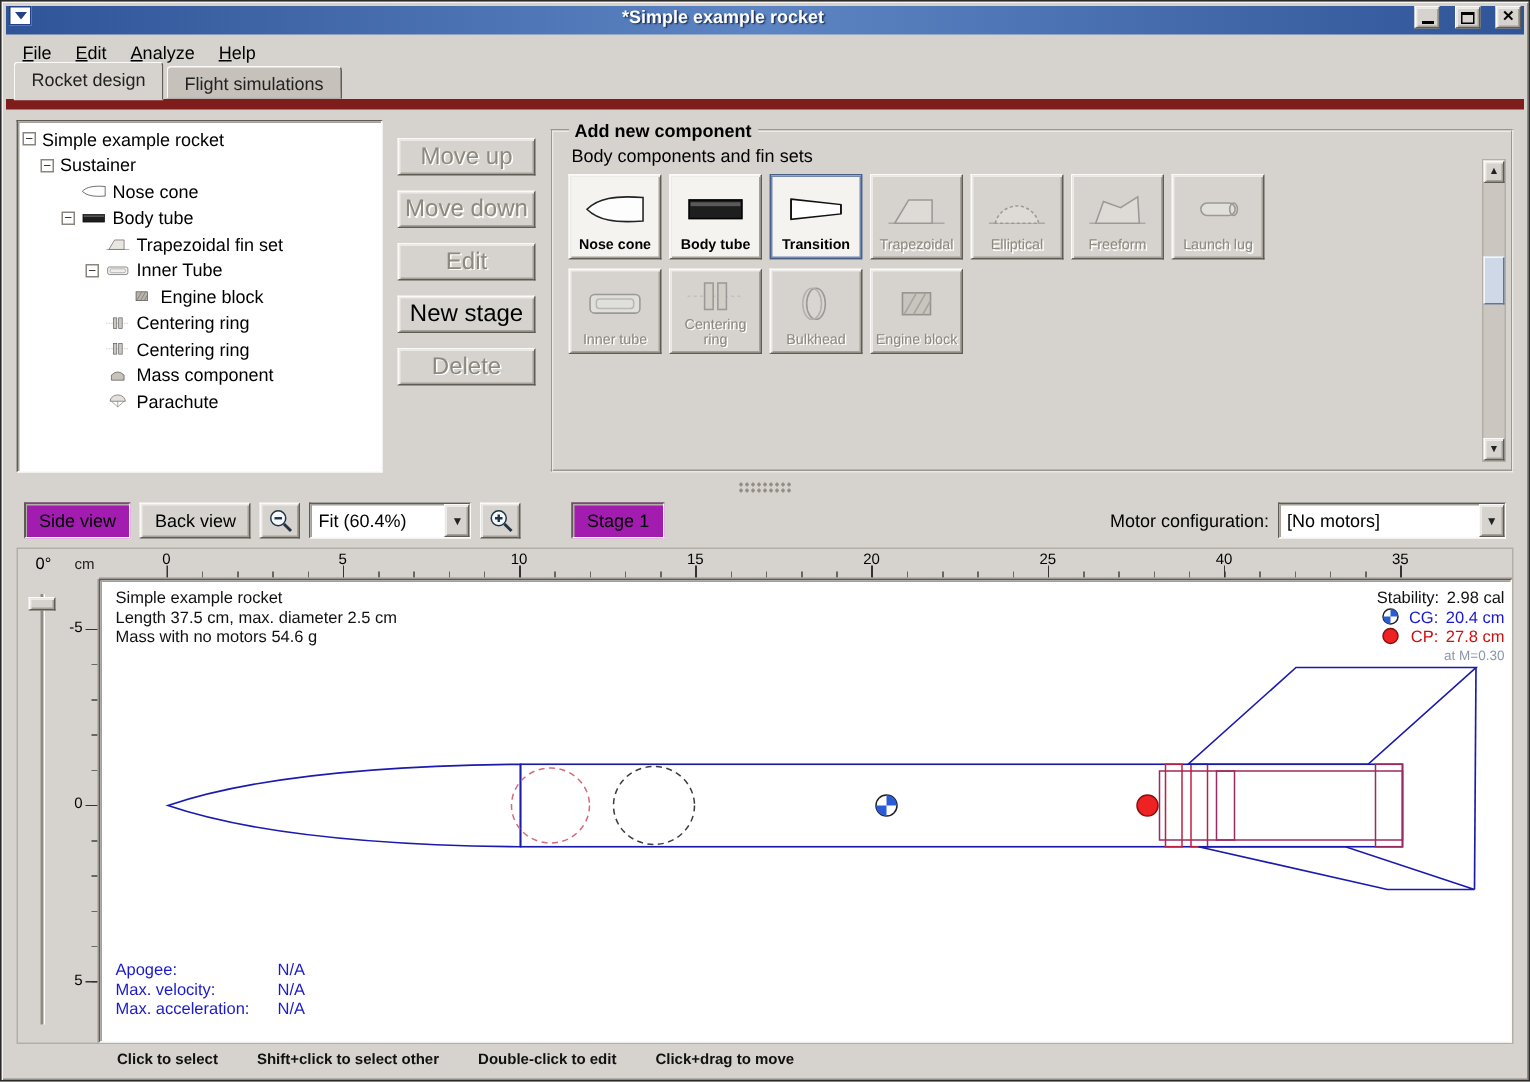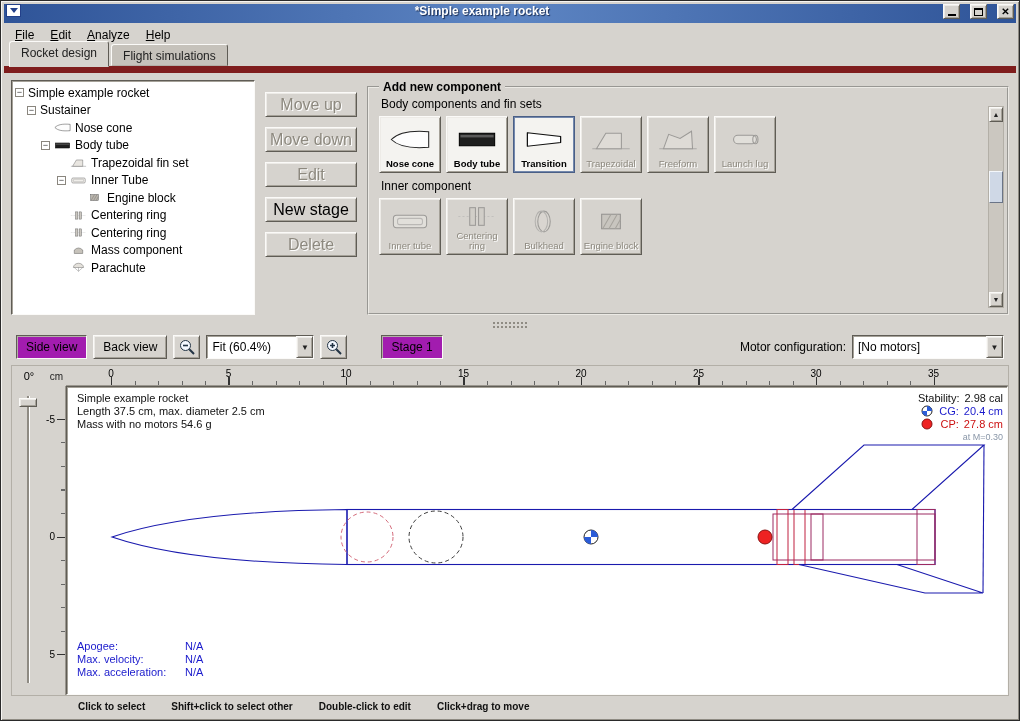--- a/index.html
+++ b/index.html
@@ -329,35 +329,42 @@
           <span class="cicon">
               <svg width="42" height="27">
                 <use href="#i-fintrap"></use>
               </svg>
             </span>
           <span class="clbl">Trapezoidal</span>
         </div>
         <div class="comp-btn raised disabled">
           <span class="cicon">
               <svg width="42" height="27">
+                <use href="#i-finell"></use>
+              </svg>
+            </span>
+          <span class="clbl">Elliptical</span>
+        </div>
+        <div class="comp-btn raised disabled">
+          <span class="cicon">
+              <svg width="42" height="27">
                 <use href="#i-finfree"></use>
               </svg>
             </span>
           <span class="clbl">Freeform</span>
         </div>
         <div class="comp-btn raised disabled">
           <span class="cicon">
               <svg width="42" height="27">
                 <use href="#i-lug"></use>
               </svg>
             </span>
           <span class="clbl">Launch lug</span>
         </div>
       </div>
-      <div class="section-label">Inner component</div>
       <div class="comp-row">
         <div class="comp-btn raised disabled">
           <span class="cicon">
               <svg width="42" height="27">
                 <use href="#i-inner"></use>
               </svg>
             </span>
           <span class="clbl">Inner tube</span>
         </div>
         <div class="comp-btn raised disabled">
@@ -425,21 +432,21 @@
   <div class="viewwrap">
     <div class="rot-label">0°</div>
     <div class="corner">cm</div>
     <div class="hruler">
       <span class="num" style="left:45px">0</span>
       <span class="num" style="left:162.5px">5</span>
       <span class="num" style="left:280px">10</span>
       <span class="num" style="left:397.5px">15</span>
       <span class="num" style="left:515px">20</span>
       <span class="num" style="left:632.5px">25</span>
-      <span class="num" style="left:750px">30</span>
+      <span class="num" style="left:750px">40</span>
       <span class="num" style="left:867.5px">35</span>
     </div>
     <div class="rot-slider">
       <div class="rot-track"></div>
       <div class="rot-thumb raised"></div>
     </div>
     <div class="vruler">
       <span class="num" style="top:32.5px">-5</span>
       <span class="num" style="top:150px">0</span>
       <span class="num" style="top:267.5px">5</span>

